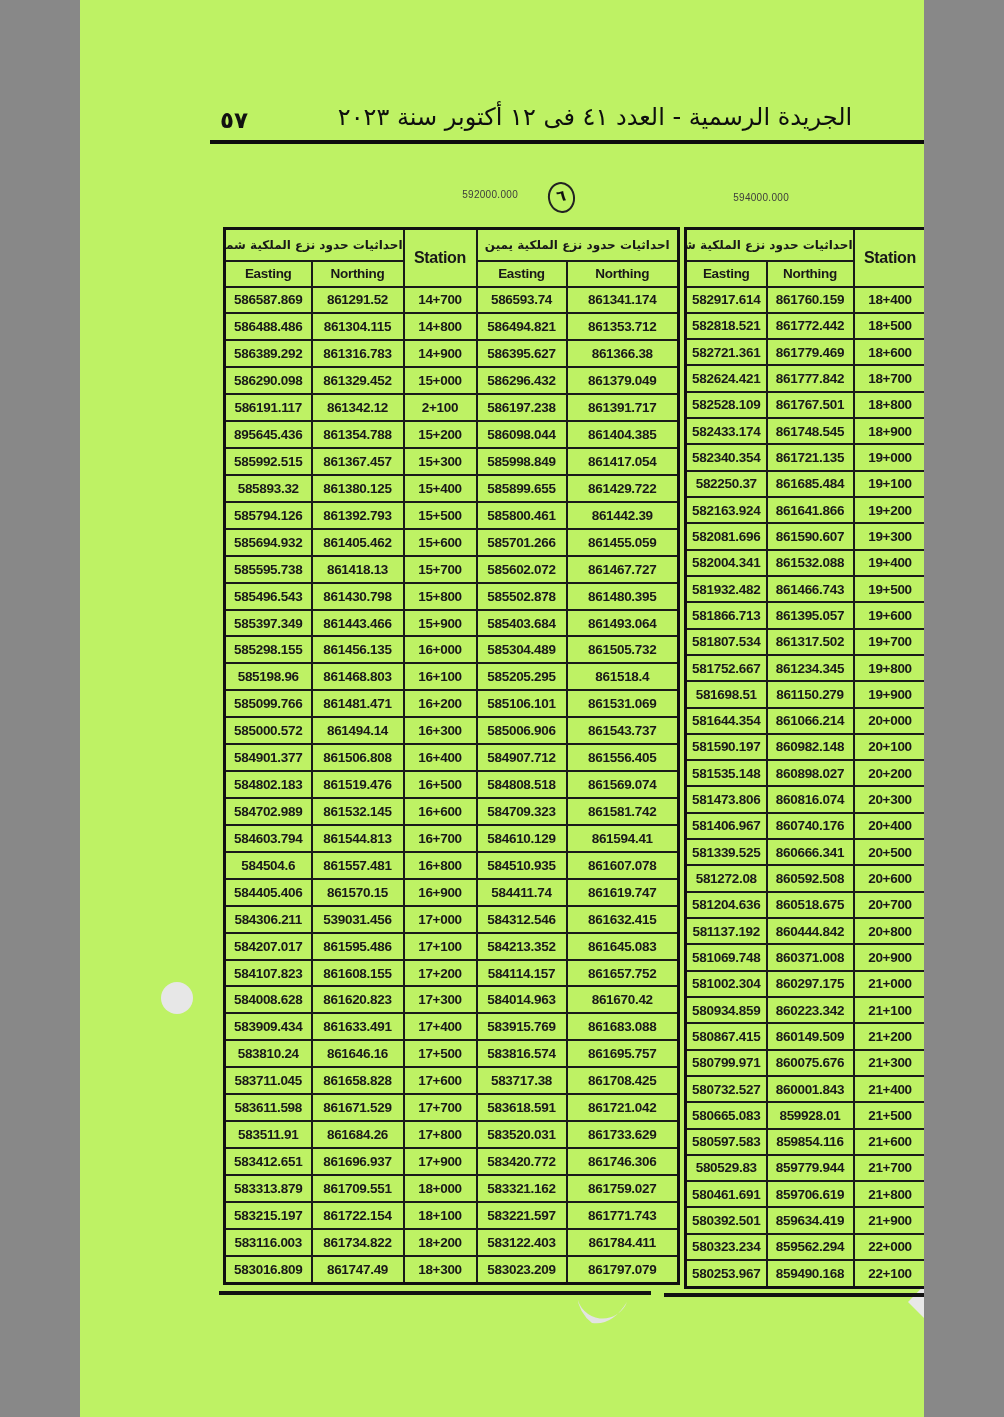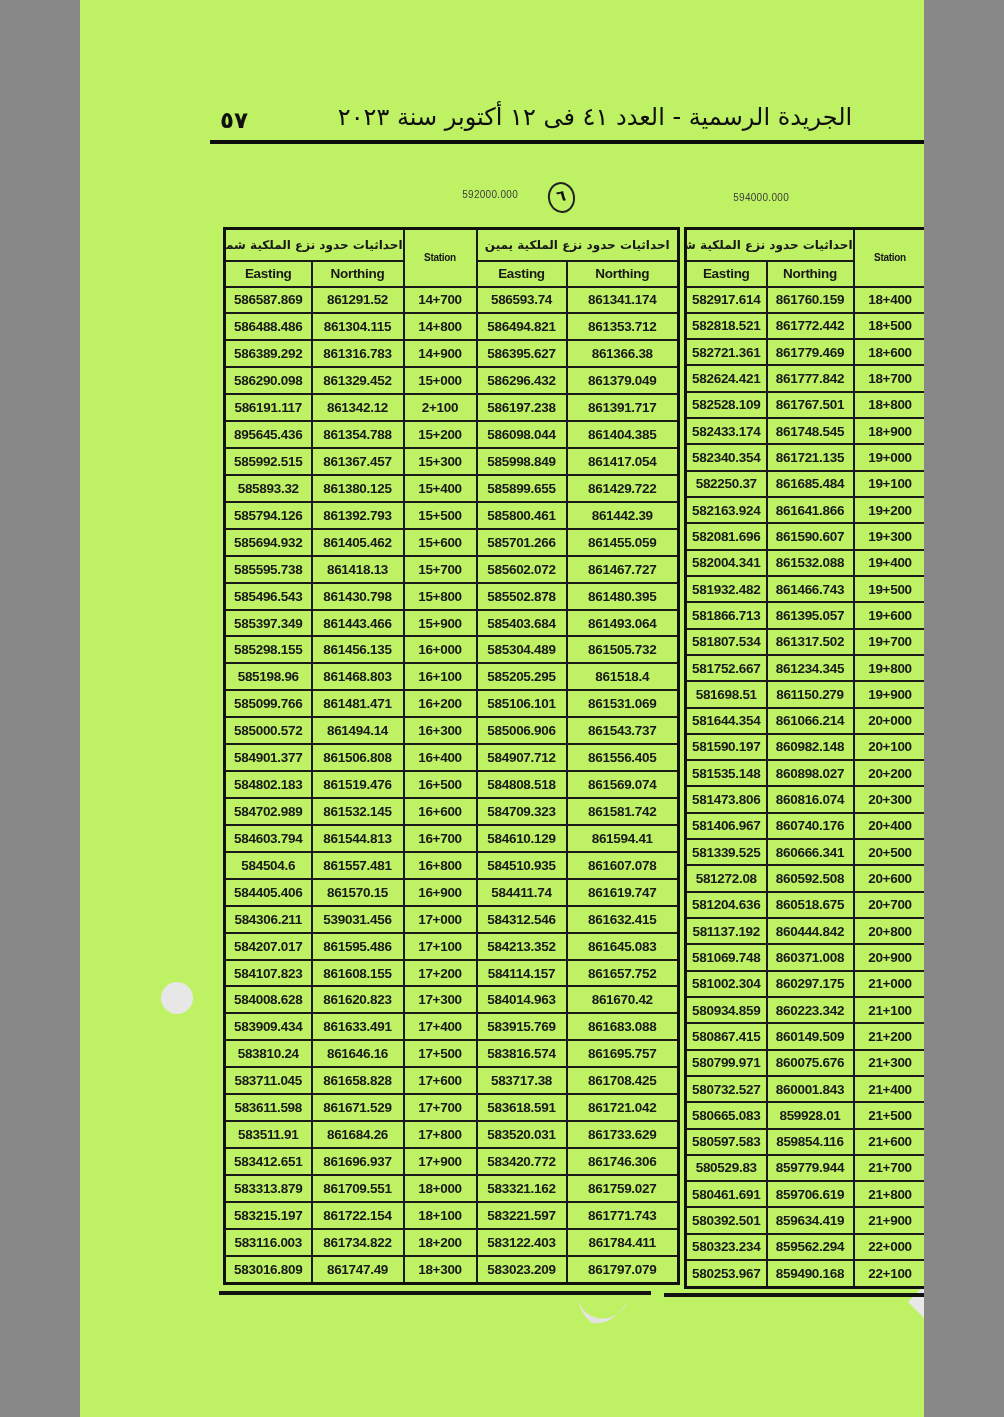--- a/index.html
+++ b/index.html
@@ -53,21 +53,21 @@
     font-size:13.5px; font-weight:700; color:#181818; letter-spacing:-0.3px;
     overflow:hidden; white-space:nowrap;
   }
   .coords-table { border:3px solid #111; }
   .coords-table thead tr.group-row { height:32px; }
   .coords-table thead tr.cols-row  { height:26px; }
   .coords-table th.arabic {
     direction:rtl; font-family:"DejaVu Sans", sans-serif;
     font-size:12px; font-weight:bold; letter-spacing:0;
   }
-  .coords-table th.station-head { font-size:10px; }
+  .coords-table th.station-head { font-size:16px; }
   
   .bottom-rule { position:absolute; height:4px; background:#121212; z-index:2; }
   .rule-left  { left:139px; top:1291px; width:432px; }
   .rule-right { left:584px; top:1293px; width:276px; }
   
   .watermark { position:absolute; left:0; top:0; z-index:1; }
 </style>
 </head>
 <body>
 

